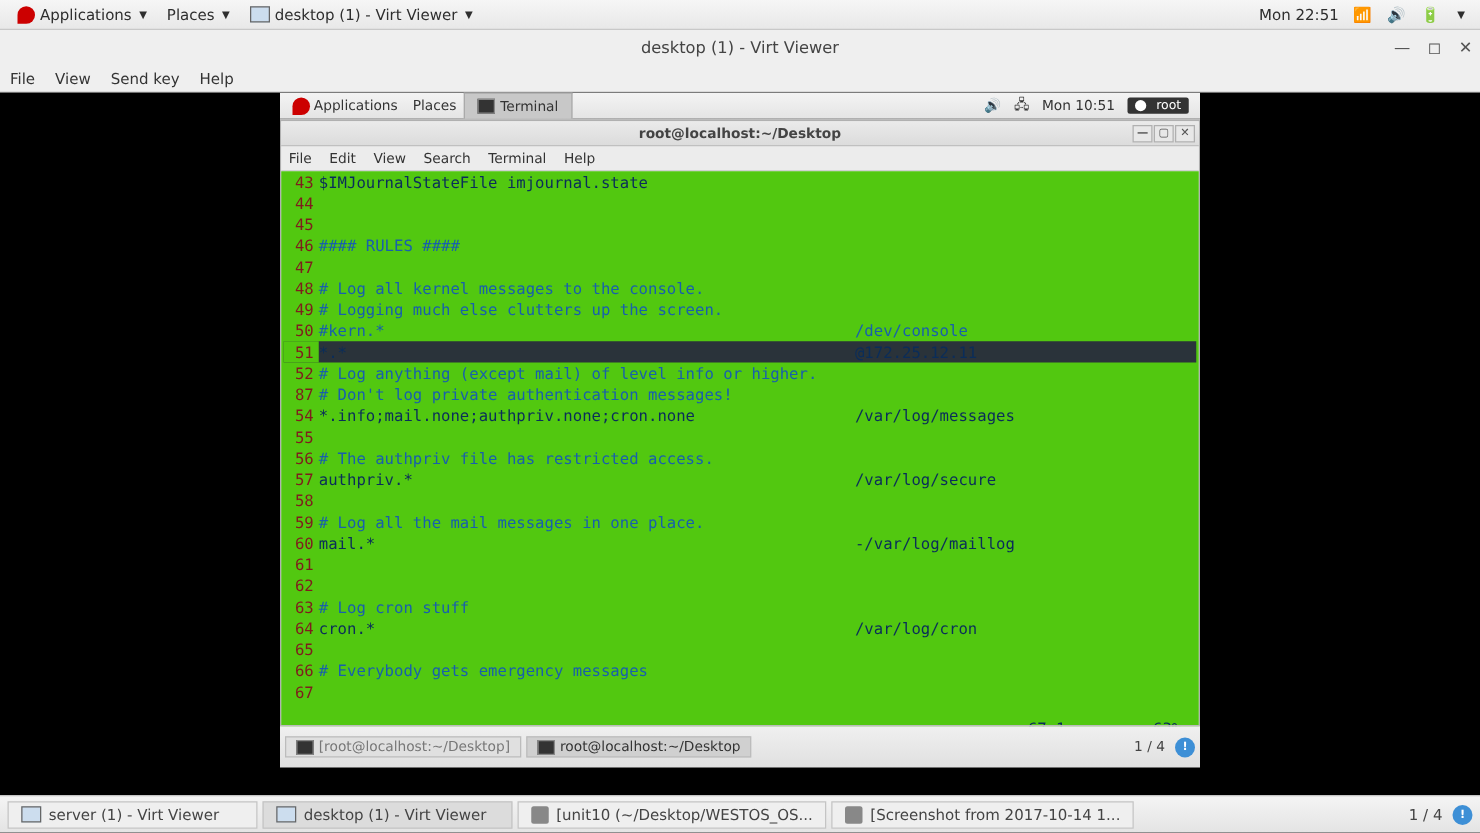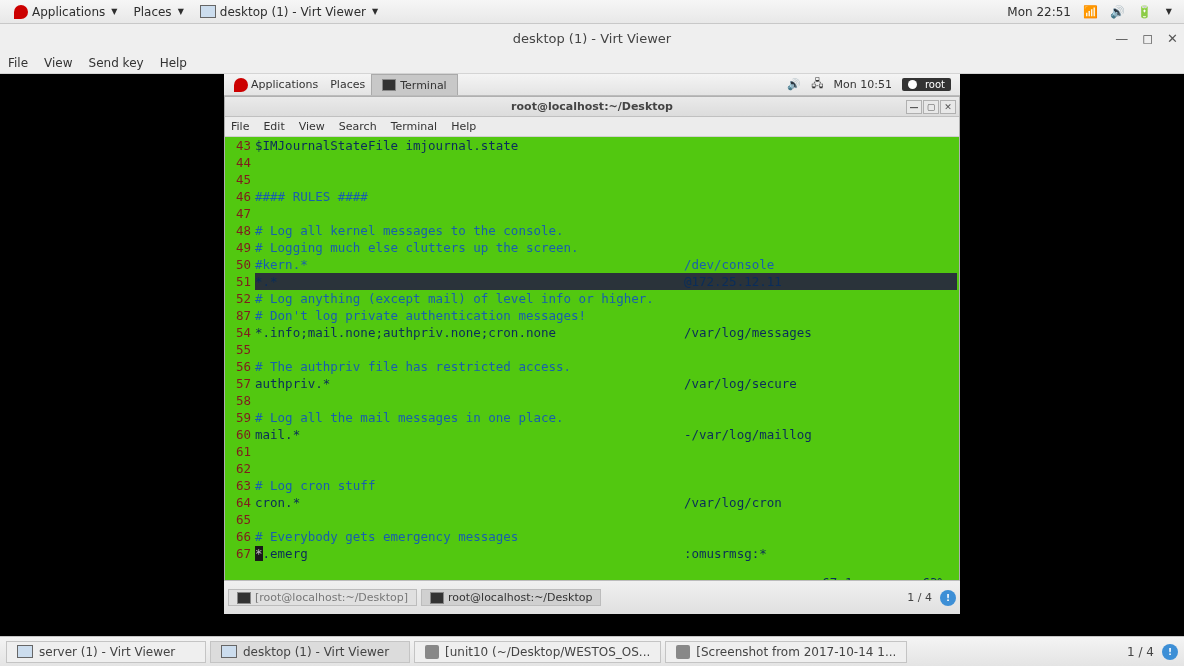--- a/index.html
+++ b/index.html
@@ -169,21 +169,21 @@
             <div class="term-line"><span class="lineno">57</span><span class="code-text">authpriv.*                                               /var/log/secure</span></div>
             <div class="term-line"><span class="lineno">58</span><span class="code-text"></span></div>
             <div class="term-line"><span class="lineno">59</span><span class="comment"># Log all the mail messages in one place.</span></div>
             <div class="term-line"><span class="lineno">60</span><span class="code-text">mail.*                                                   -/var/log/maillog</span></div>
             <div class="term-line"><span class="lineno">61</span><span class="code-text"></span></div>
             <div class="term-line"><span class="lineno">62</span><span class="code-text"></span></div>
             <div class="term-line"><span class="lineno">63</span><span class="comment"># Log cron stuff</span></div>
             <div class="term-line"><span class="lineno">64</span><span class="code-text">cron.*                                                   /var/log/cron</span></div>
             <div class="term-line"><span class="lineno">65</span><span class="code-text"></span></div>
             <div class="term-line"><span class="lineno">66</span><span class="comment"># Everybody gets emergency messages</span></div>
-            <div class="term-line"><span class="lineno">67</span><span class="code-text"><span class="cursor-block">*</span><span>.emerg                                                  :omusrmsg:*</span></span></div>
+            <div class="term-line"><span class="lineno">67</span></div>
             <div class="term-status">
             <span>67,1</span>
             <span>63%</span>
           </div>
         </div>
       </div>
 
       <div class="guest-bottom-bar">
         <div class="task">
           <span class="term-icon-tiny"></span>

